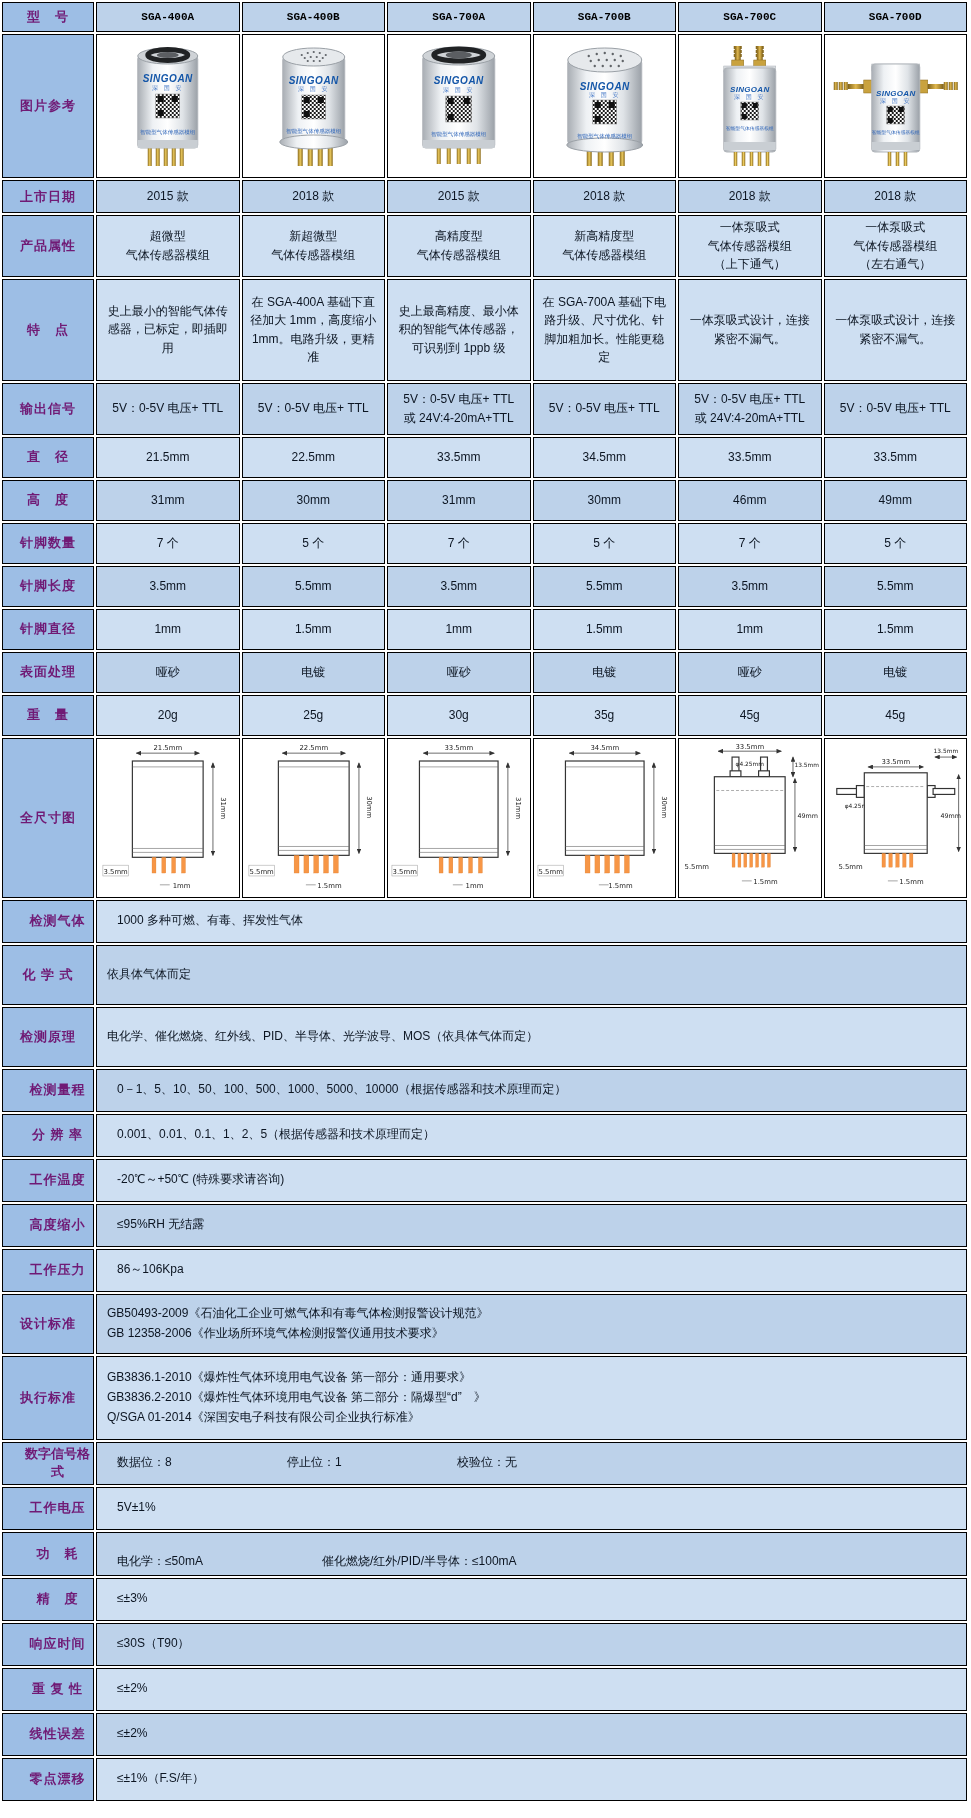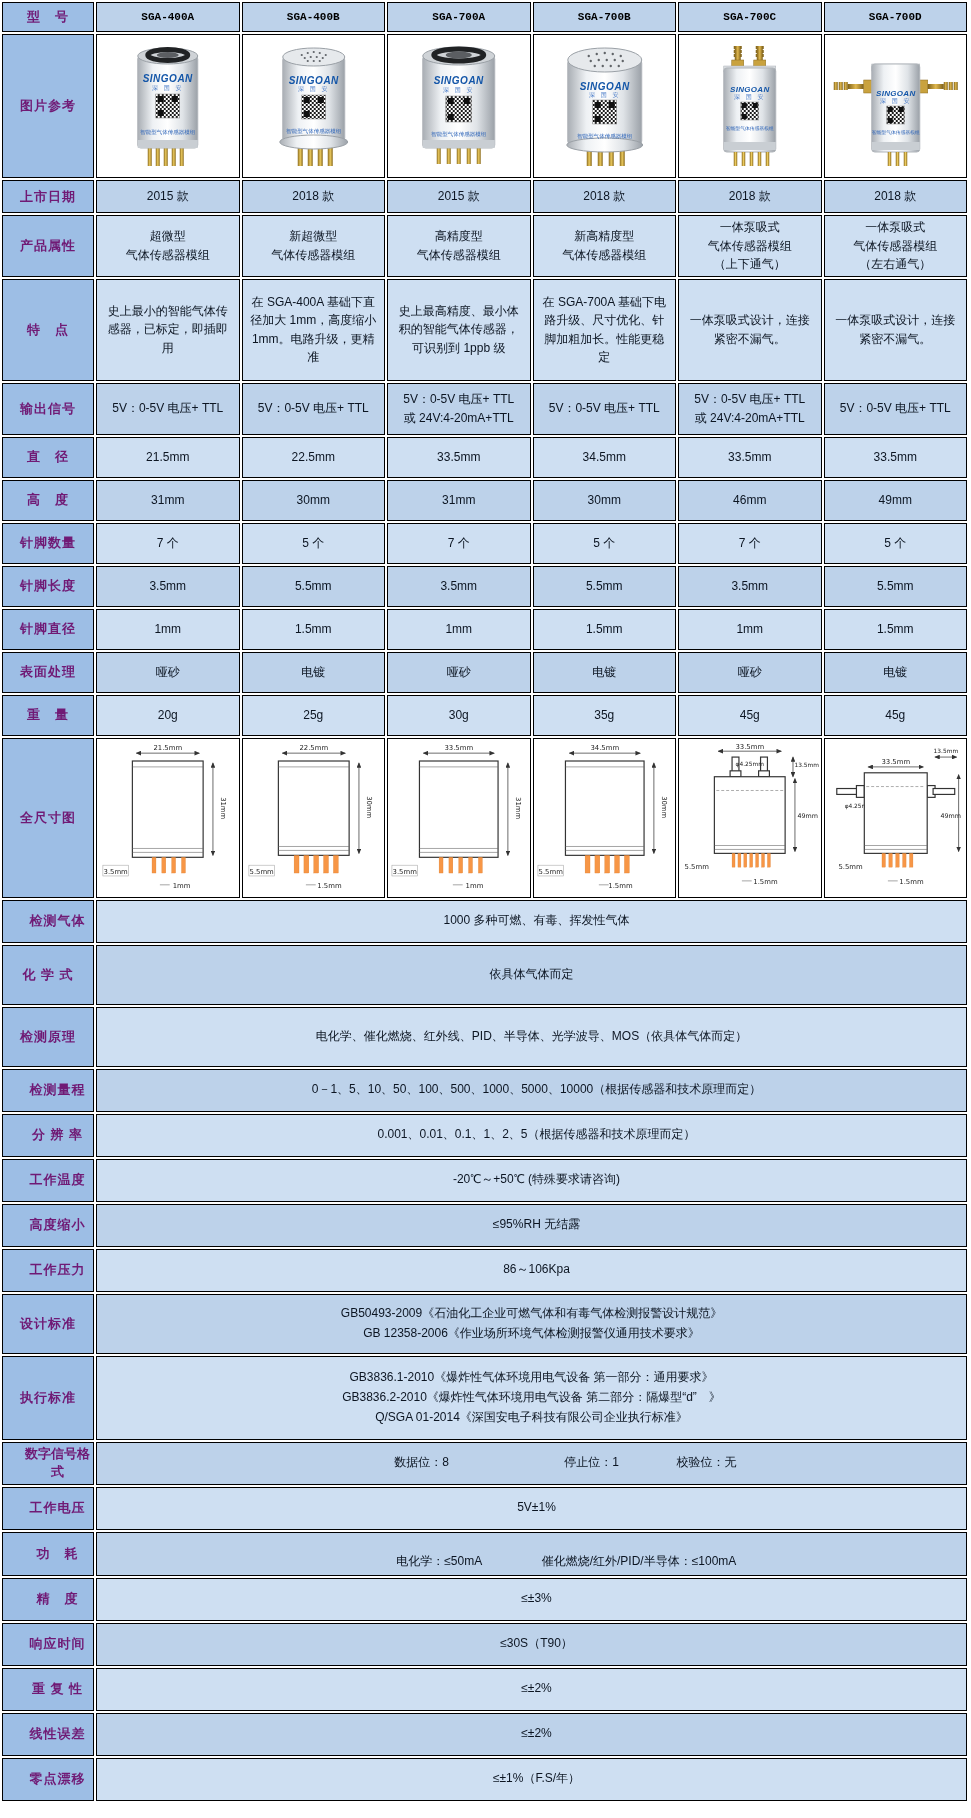--- a/index.html
+++ b/index.html
@@ -5,21 +5,21 @@
   html,body{margin:0;padding:0;background:#fff;}
   .page{width:971px;background:#fff;font-family:"Liberation Sans",sans-serif;}
   table.spec{table-layout:fixed;border-collapse:separate;border-spacing:2px;background:#fff;width:969px;}
   td{border:1px solid #000;overflow:hidden;vertical-align:middle;}
   
   .hl{background:#9DBEE5;font-weight:700;font-size:13px;text-align:center;color:#701a75;letter-spacing:1px;}
   .model{background:#BDD2EA;font-weight:700;font-family:"Liberation Mono",monospace;font-size:11px;text-align:center;color:#000000;}
   .d{background:#BDD2EA;}
   .l{background:#CEDFF2;}
   .sv{font-size:12px;text-align:center;white-space:pre-line;line-height:1.55;padding:2px 6px;color:#0c1522;}
-  .fv{font-size:12px;text-align:center;padding:3px 10px;color:#0c1522;line-height:1.65;}
+  .fv{font-size:12px;text-align:left;padding:3px 10px;color:#0c1522;line-height:1.65;}
   .pre{white-space:pre-line;}
   .imgc{background:#fff;padding:0;}
   .dgc{background:#fff;padding:0;}
   .ph{display:block;width:100%;height:136px;}
   .dg{display:block;width:100%;height:152px;}
   
   .r-head td{height:26px;}
   .r-img td{height:140px;}
   .r-date td{height:27px;}
   .r-attr td{height:52px;}

